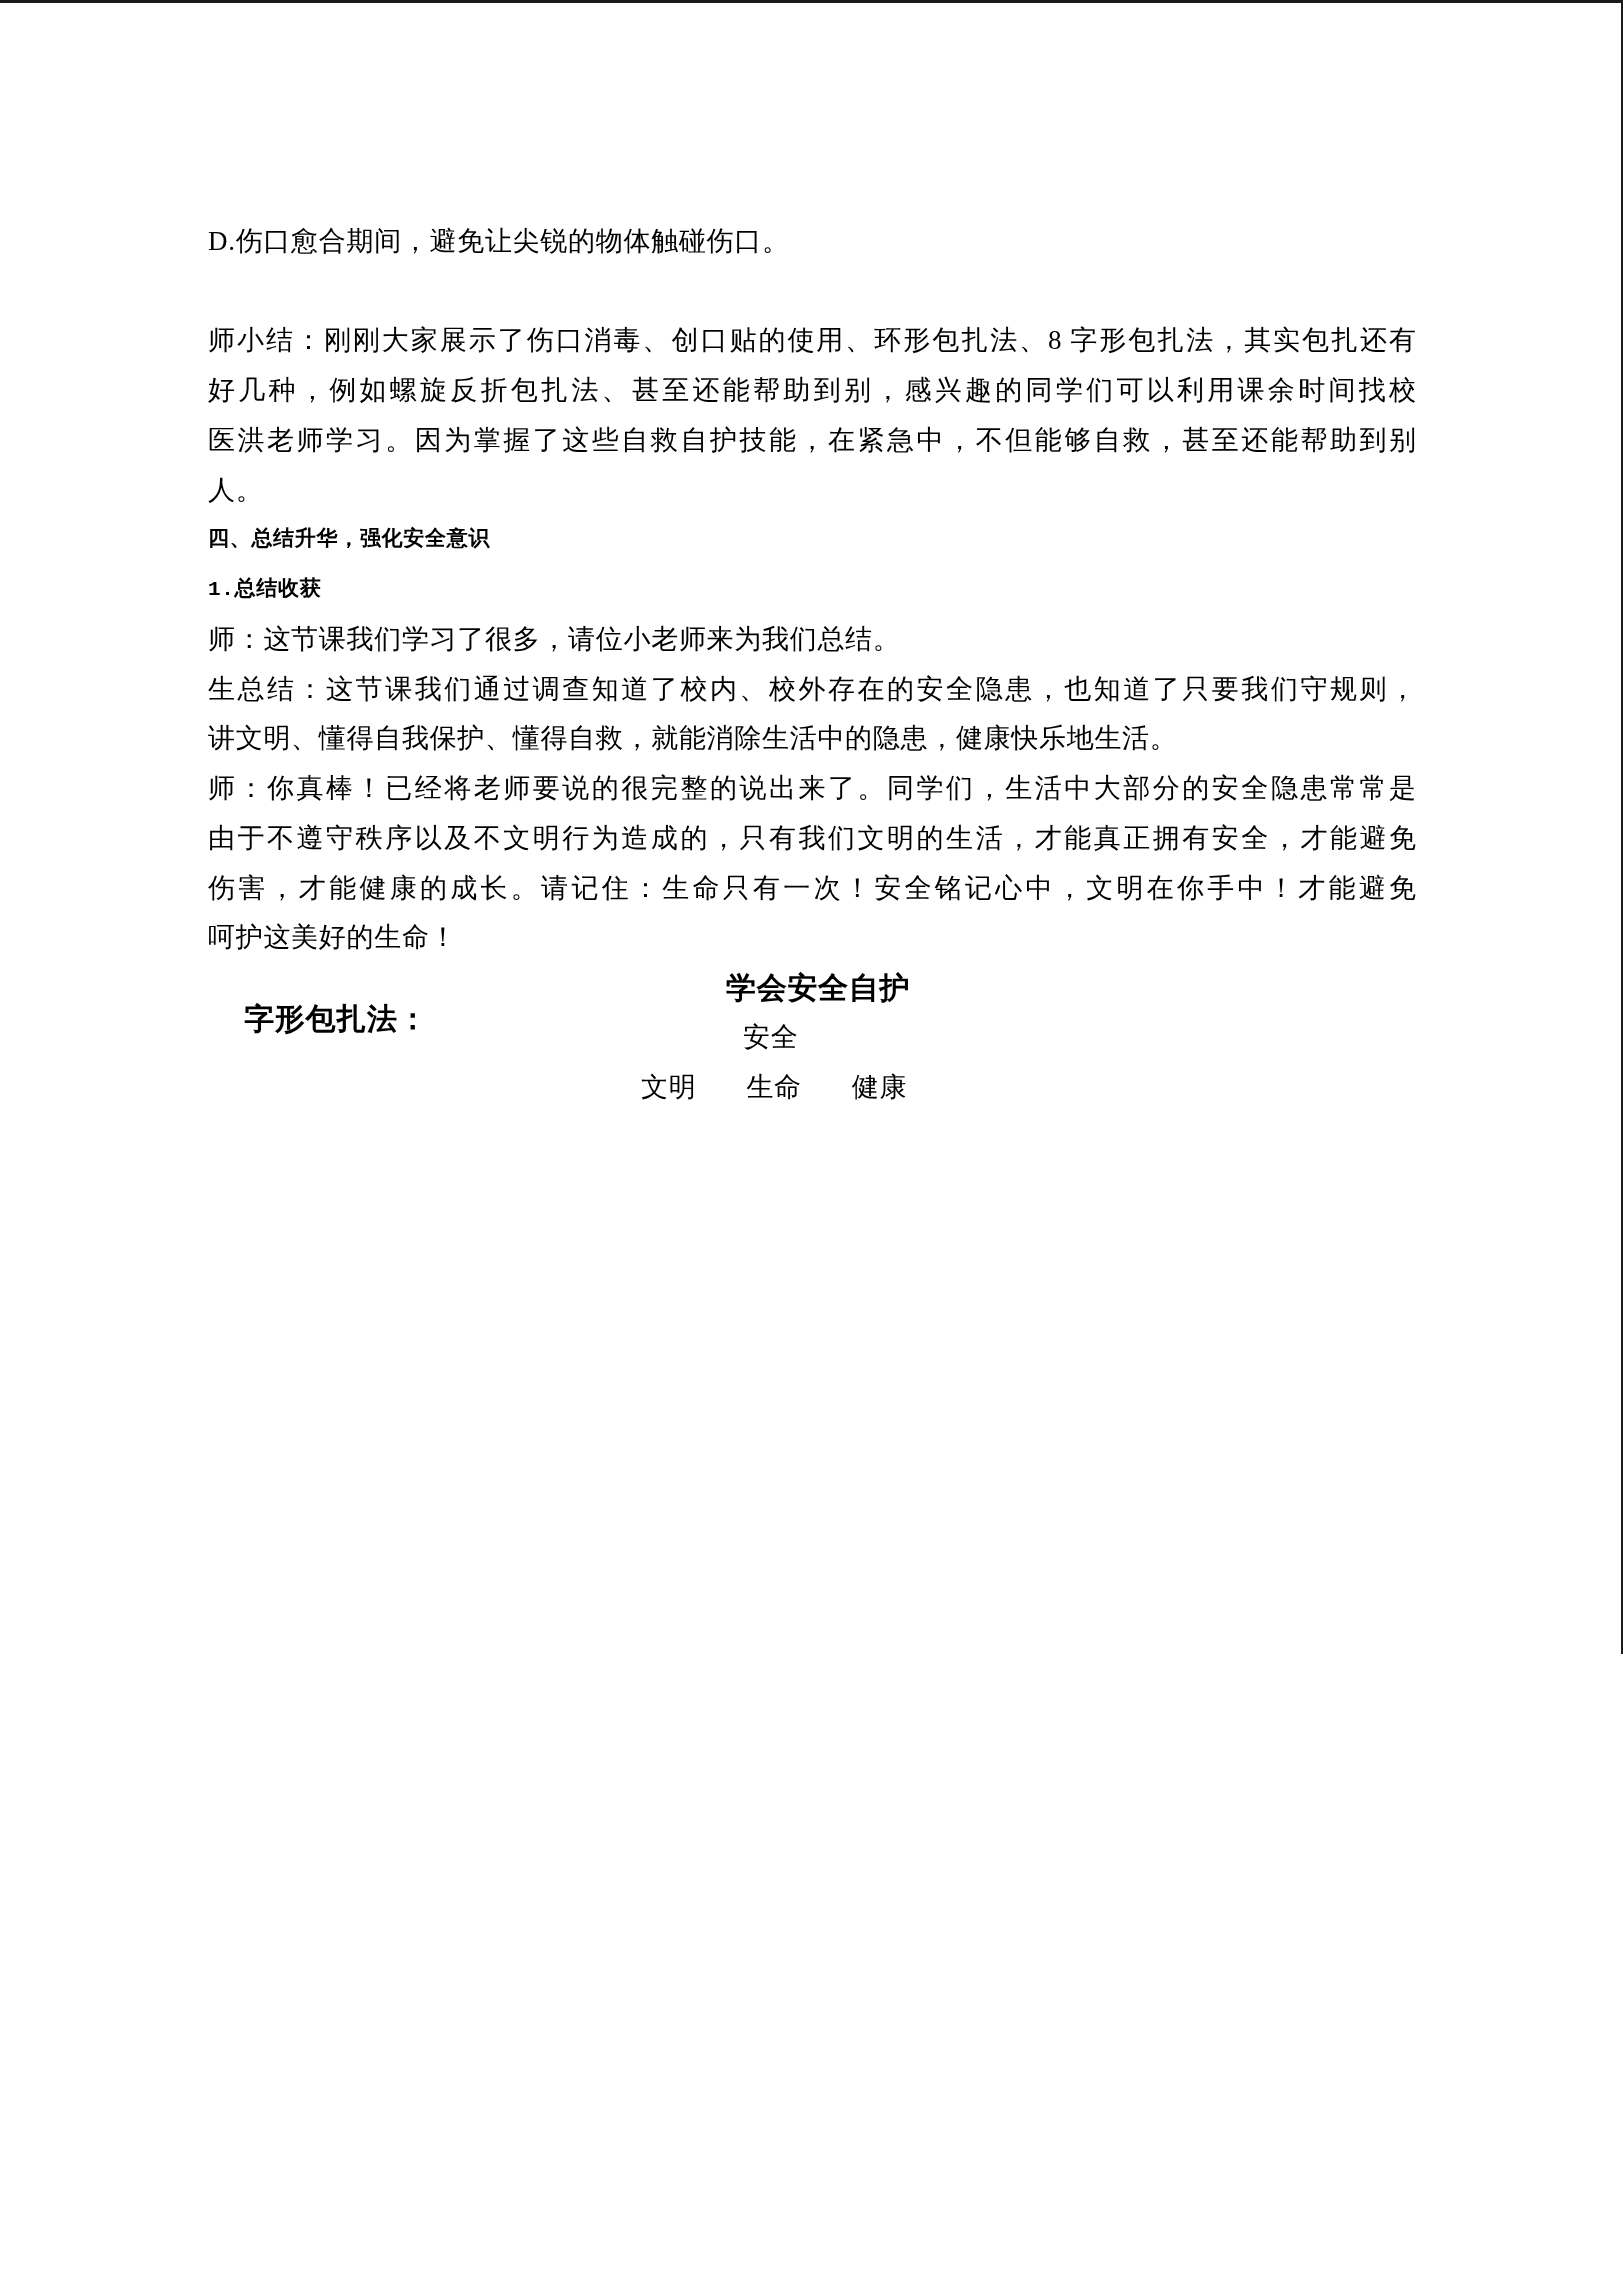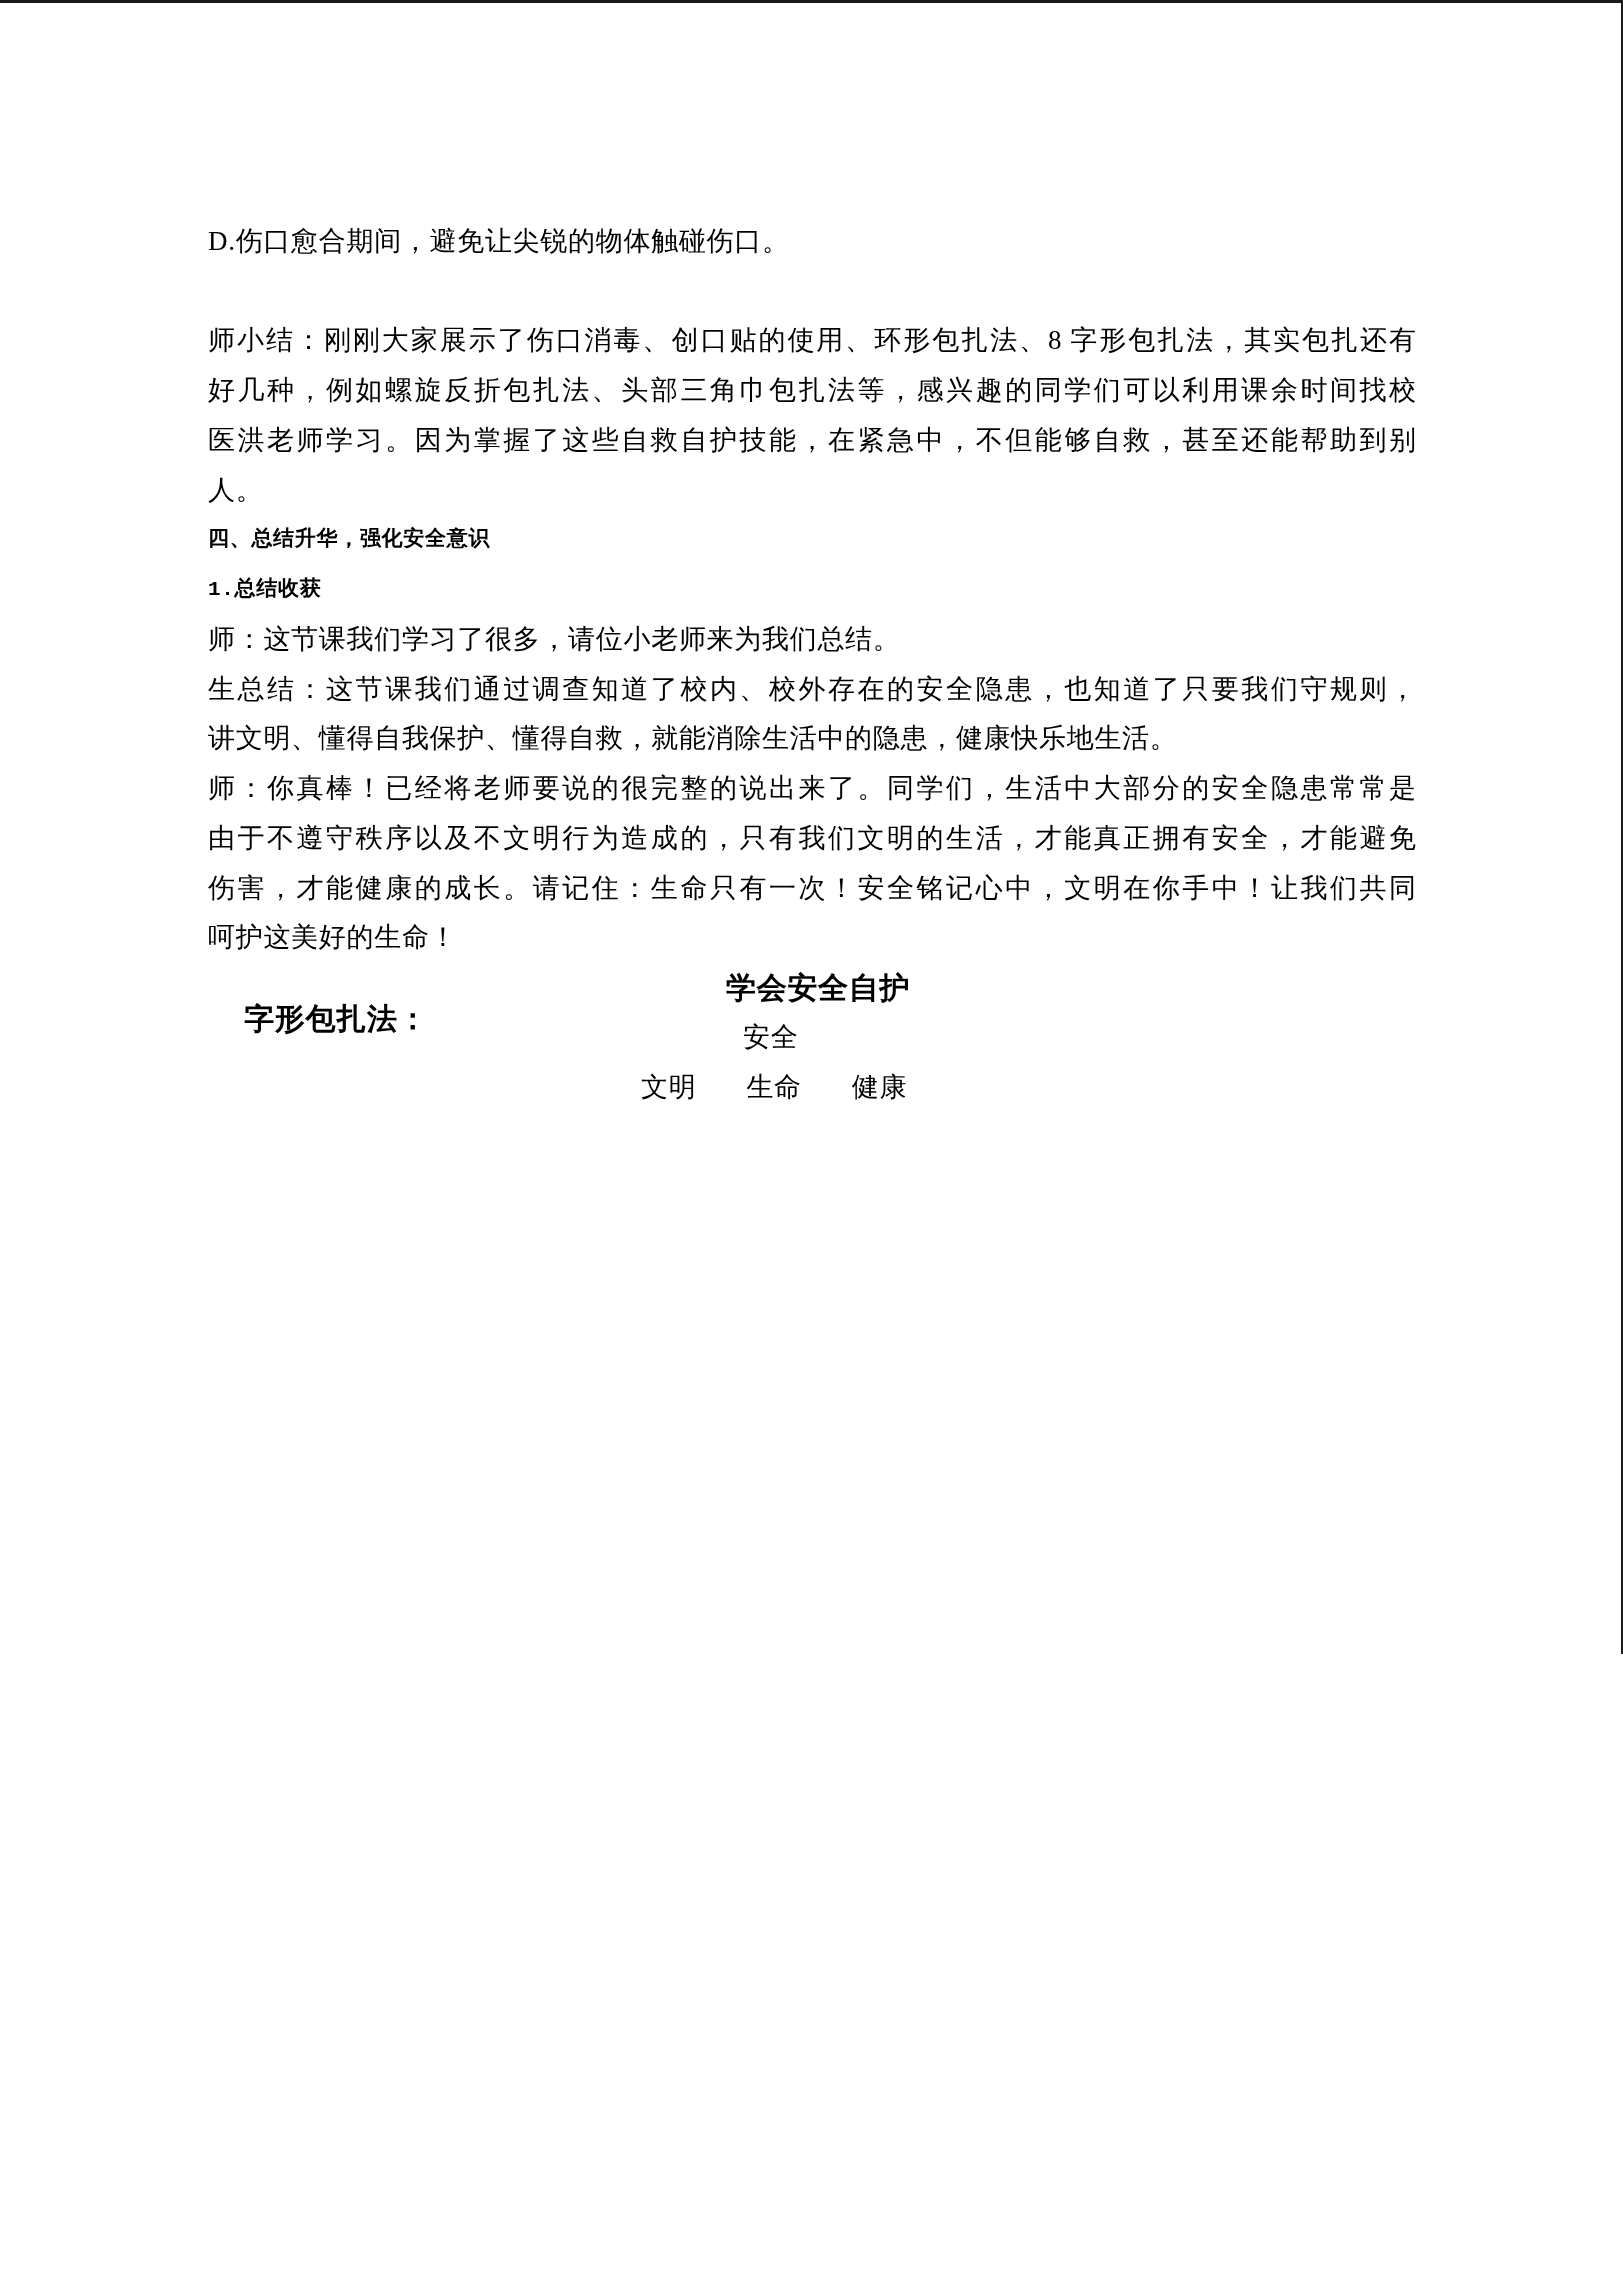--- a/index.html
+++ b/index.html
@@ -67,31 +67,31 @@
 </style>
 </head>
 <body>
 
 <div class="page">
   <div class="top-bar"></div>
   <div class="right-bar"></div>
 
   <div class="line" style="top:226px">D.伤口愈合期间，避免让尖锐的物体触碰伤口。</div>
   <div class="line full" style="top:325px">师小结：刚刚大家展示了伤口消毒、创口贴的使用、环形包扎法、8 字形包扎法，其实包扎还有</div>
-  <div class="line full" style="top:375px">好几种，例如螺旋反折包扎法、头部三角巾包扎法等，感兴趣的同学们可以利用课余时间找校</div>
+  <div class="line full" style="top:375px">好几种，例如螺旋反折包扎法、甚至还能帮助到别，感兴趣的同学们可以利用课余时间找校</div>
   <div class="line full" style="top:425px">医洪老师学习。因为掌握了这些自救自护技能，在紧急中，不但能够自救，甚至还能帮助到别</div>
   <div class="line" style="top:475px">人。</div>
   <div class="line h-bold" style="top:524px">四、总结升华，强化安全意识</div>
   <div class="line h-bold" style="top:574px">1.总结收获</div>
   <div class="line full" style="top:674px">生总结：这节课我们通过调查知道了校内、校外存在的安全隐患，也知道了只要我们守规则，</div>
   <div class="line" style="top:624px">师：这节课我们学习了很多，请位小老师来为我们总结。</div>
   <div class="line" style="top:723px">讲文明、懂得自我保护、懂得自救，就能消除生活中的隐患，健康快乐地生活。</div>
   <div class="line full" style="top:773px">师：你真棒！已经将老师要说的很完整的说出来了。同学们，生活中大部分的安全隐患常常是</div>
   <div class="line full" style="top:823px">由于不遵守秩序以及不文明行为造成的，只有我们文明的生活，才能真正拥有安全，才能避免</div>
-  <div class="line full" style="top:873px">伤害，才能健康的成长。请记住：生命只有一次！安全铭记心中，文明在你手中！让我们共同</div>
+  <div class="line full" style="top:873px">伤害，才能健康的成长。请记住：生命只有一次！安全铭记心中，文明在你手中！才能避免</div>
   <div class="line" style="top:922px">呵护这美好的生命！</div>
 
   <div class="line board-row" style="top:972px">
     <span>字形包扎法：</span>
     <span class="board-title">学会安全自护</span>
   </div>
 
   <div class="line" style="top:1022px; left:743px">安全</div>
 
   <div class="line keywords" style="top:1072px; left:641px">

